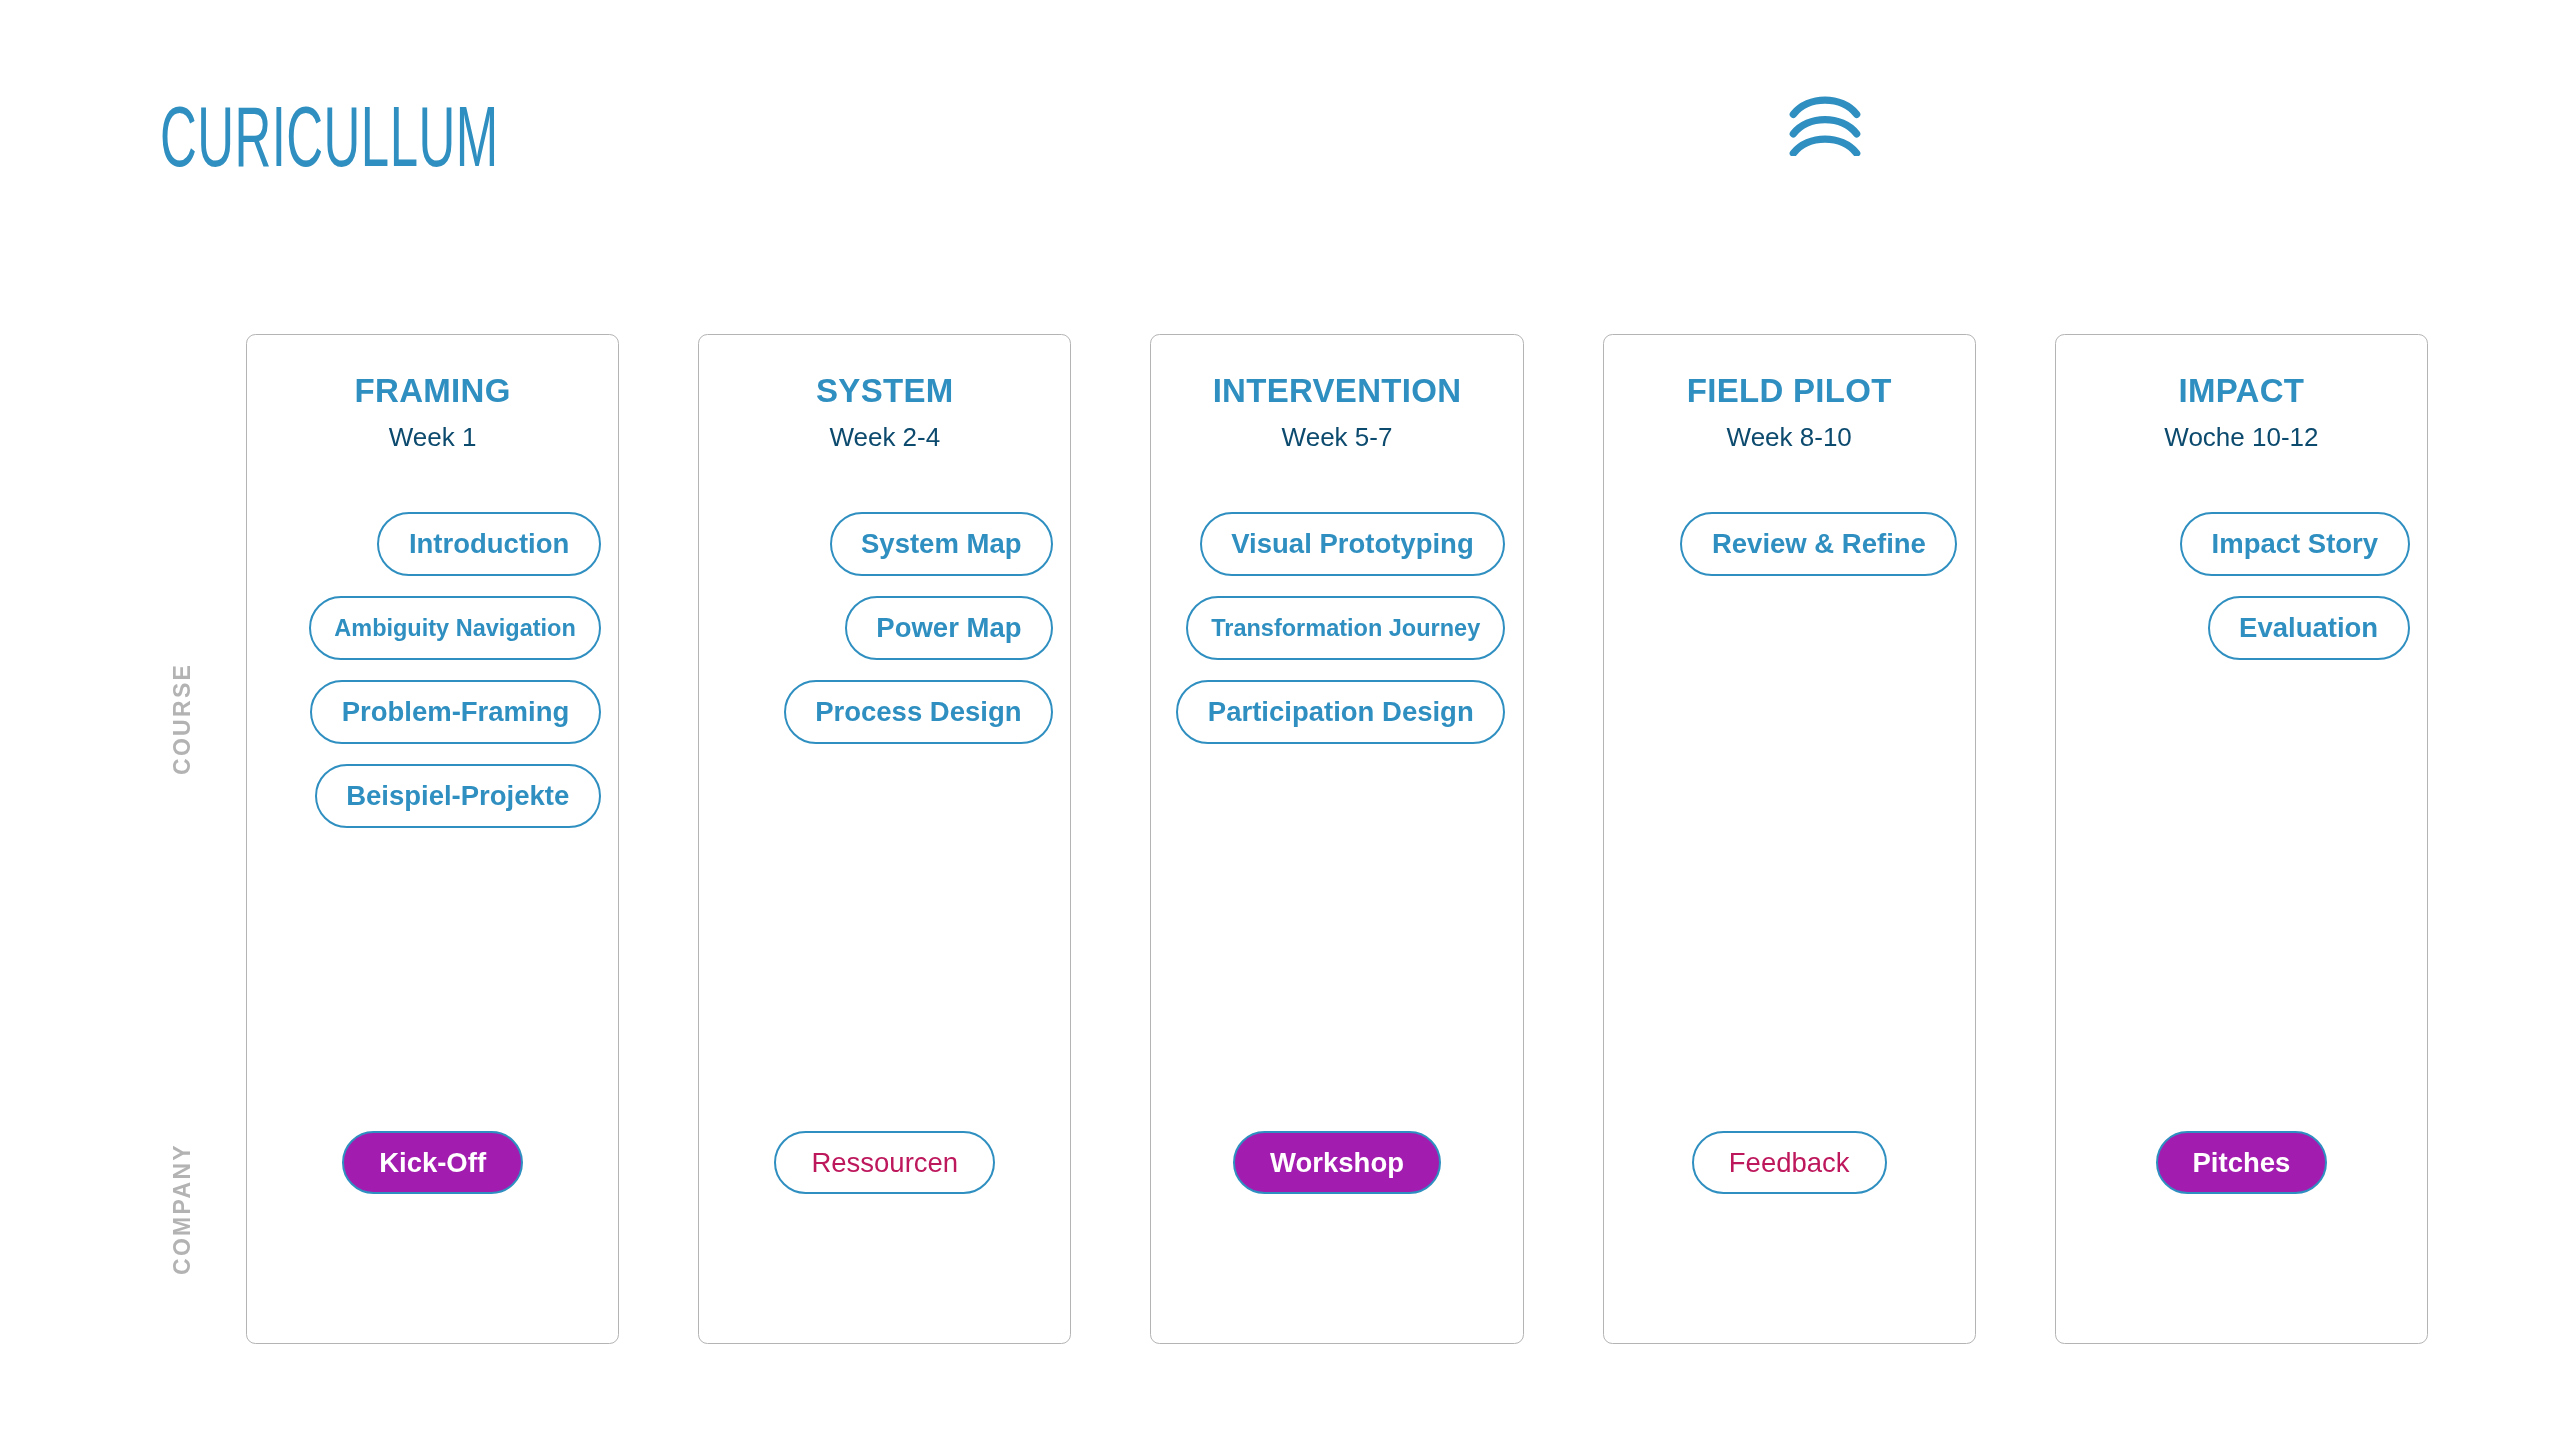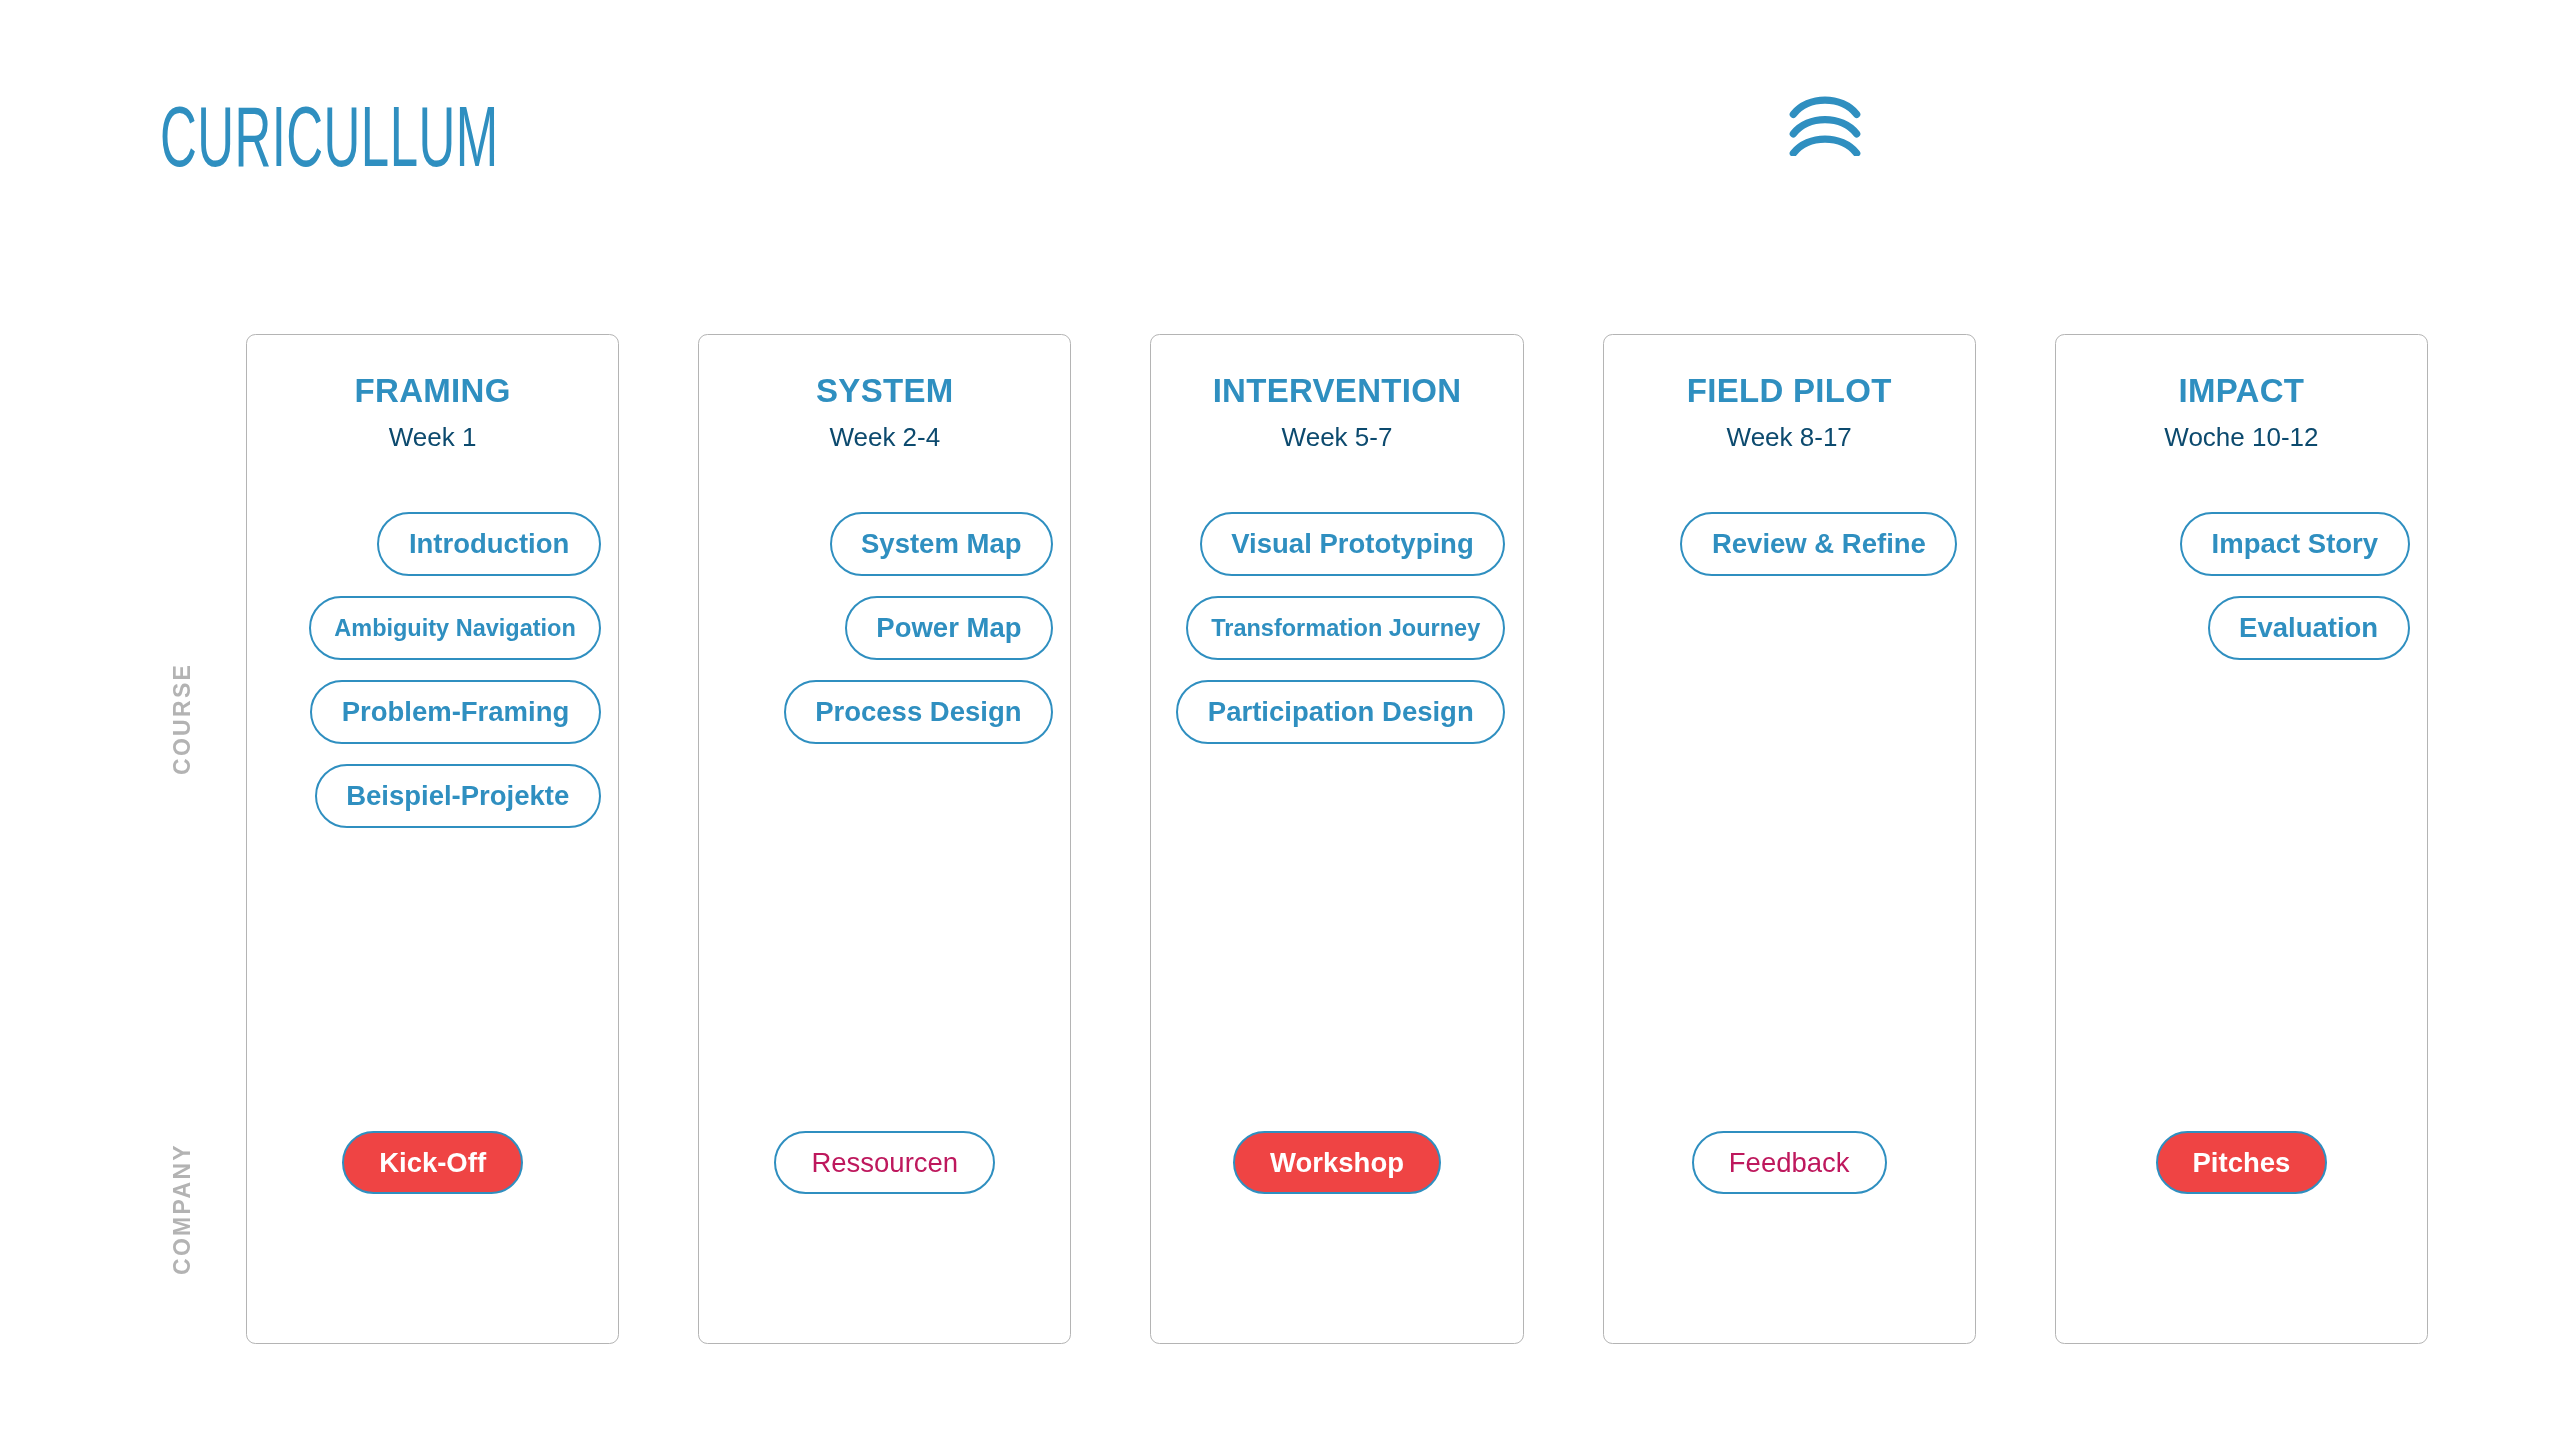--- a/index.html
+++ b/index.html
@@ -134,21 +134,21 @@
 
   .spacer { flex: 1 1 auto; min-height: 27px; }
 
   .pill-company {
     height: 63px;
     padding: 0 35px;
     font-size: 27.5px;
     margin-bottom: 113px;
   }
   .pill-company.filled {
-    background: #ef4444;
+    background: #a21caf;
     border-color: #2f8fc0;
     color: #ffffff;
   }
   .pill-company.outline {
     background: #ffffff;
     border-color: #2f8fc0;
     color: #be185d;
     font-weight: 400;
   }
 </style>
@@ -205,21 +205,21 @@
         <div class="pill pill-course">Visual Prototyping</div>
         <div class="pill pill-course tight">Transformation Journey</div>
         <div class="pill pill-course">Participation Design</div>
       </div>
       <div class="spacer"></div>
       <div class="pill pill-company filled">Workshop</div>
     </div>
 
     <div class="card">
       <div class="card-title">FIELD PILOT</div>
-      <div class="card-week">Week 8-17</div>
+      <div class="card-week">Week 8-10</div>
       <div class="course-pills">
         <div class="pill pill-course">Review &amp; Refine</div>
       </div>
       <div class="spacer"></div>
       <div class="pill pill-company outline">Feedback</div>
     </div>
 
     <div class="card">
       <div class="card-title">IMPACT</div>
       <div class="card-week">Woche 10-12</div>

